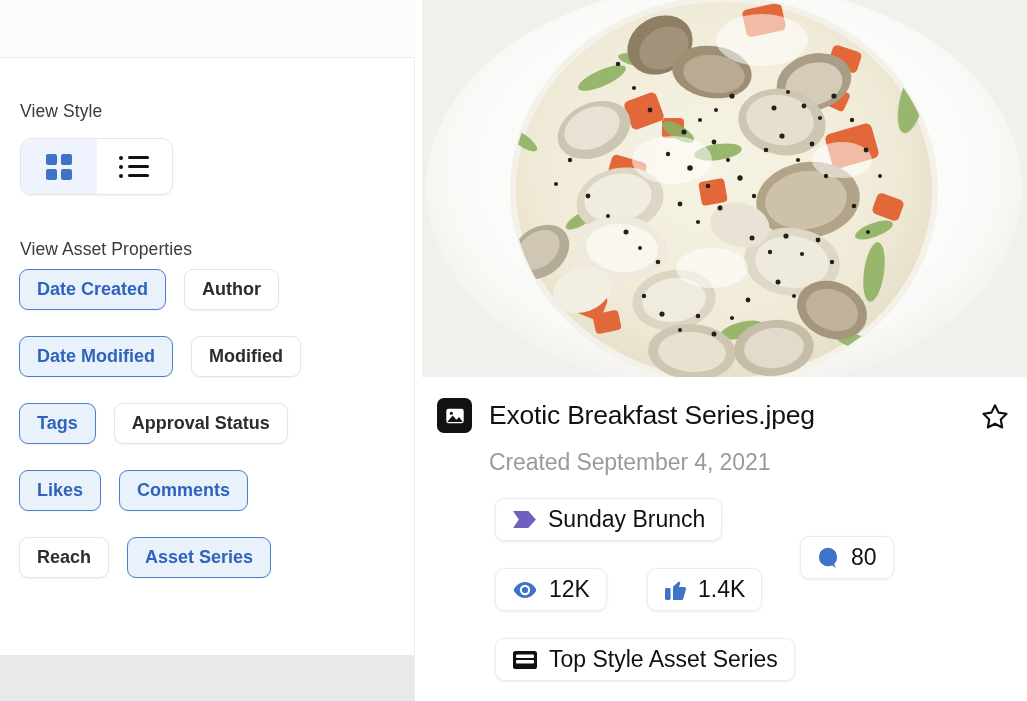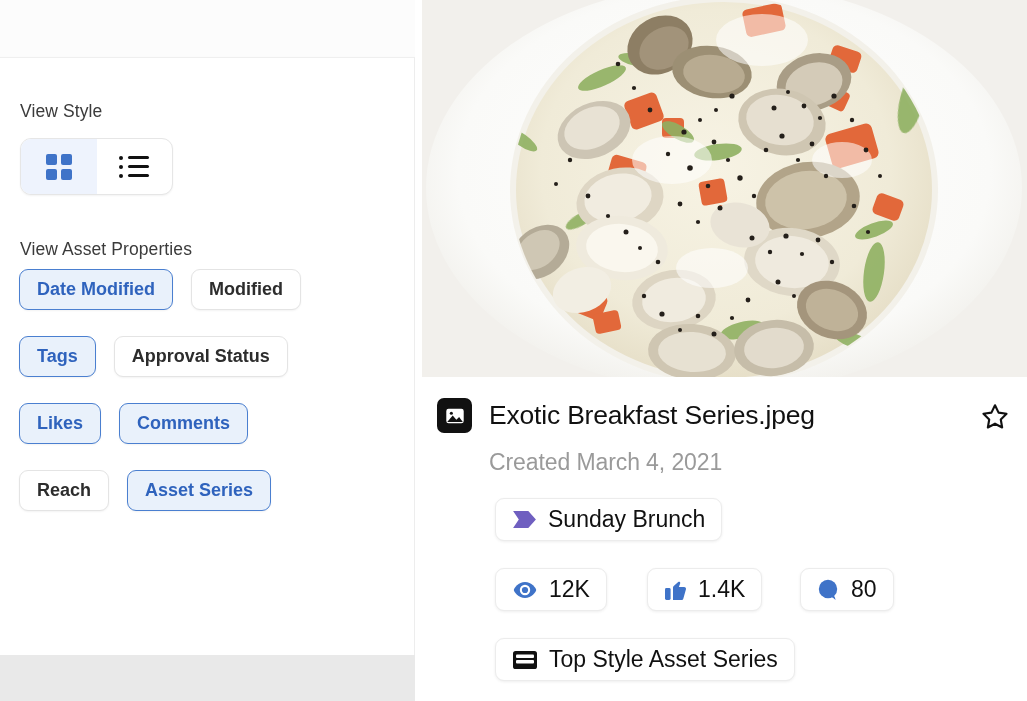--- a/index.html
+++ b/index.html
@@ -141,21 +141,21 @@
     box-shadow: 0 1px 3px rgba(0,0,0,0.07);
     font-size: 23px;
     color: #111111;
     white-space: nowrap;
     cursor: pointer;
   }
   .meta-chip .mlabel { margin-left: 11px; }
   .chip-tag   { left: 80px; top: 498px; }
   .chip-views { left: 80px; top: 568px; }
   .chip-likes { left: 232px; top: 568px; }
-  .chip-comments { left: 385px; top: 568px; }
+  .chip-comments { left: 385px; top: 536px; }
   .chip-series { left: 80px; top: 638px; }
 
   .ico { flex: 0 0 auto; display: flex; align-items: center; }
 </style>
 </head>
 <body>
 
 <div class="screen">
 
   <div class="left-col">
@@ -188,20 +188,24 @@
                 <span class="dot"></span>
                 <span class="bar"></span>
               </span>
           </span>
         </button>
       </div>
 
       <div class="section-label lbl-view-props">View Asset Properties</div>
 
       <div class="chips">
+        <div class="chip-row">
+          <button class="chip on">Date Created</button>
+          <button class="chip">Author</button>
+        </div>
         <div class="chip-row">
           <button class="chip on">Date Modified</button>
           <button class="chip">Modified</button>
         </div>
         <div class="chip-row">
           <button class="chip on">Tags</button>
           <button class="chip">Approval Status</button>
         </div>
         <div class="chip-row">
           <button class="chip on">Likes</button>
@@ -380,21 +384,21 @@
         </svg>
       </span>
       <span class="file-title">Exotic Breakfast Series.jpeg</span>
       <button class="star-btn">
         <svg width="30" height="30" viewBox="0 0 24 24" fill="none">
           <path d="M12 2.6l2.85 5.9 6.4.92-4.63 4.55 1.1 6.43L12 17.35l-5.72 3.05 1.1-6.43L2.75 9.42l6.4-.92L12 2.6z" stroke="#111111" stroke-width="1.7" stroke-linejoin="round" fill="none"></path>
         </svg>
       </button>
     </div>
 
-    <div class="created">Created March 4, 2021</div>
+    <div class="created">Created September 4, 2021</div>
 
     <div class="meta-chip chip-tag">
       <span class="ico">
         <svg width="25" height="19" viewBox="0 0 26 20">
           <path d="M1 1 h16 l8 9 -8 9 H1 l6 -9 z" fill="#6f5fc0"></path>
         </svg>
       </span>
       <span class="mlabel">Sunday Brunch</span>
     </div>
 

